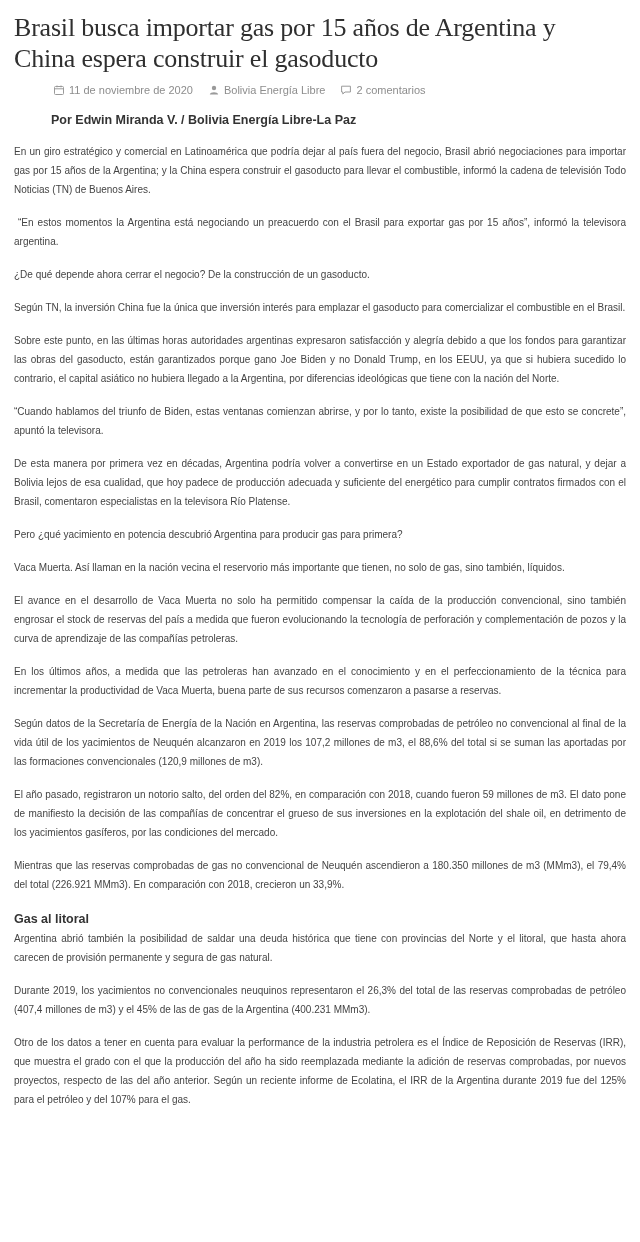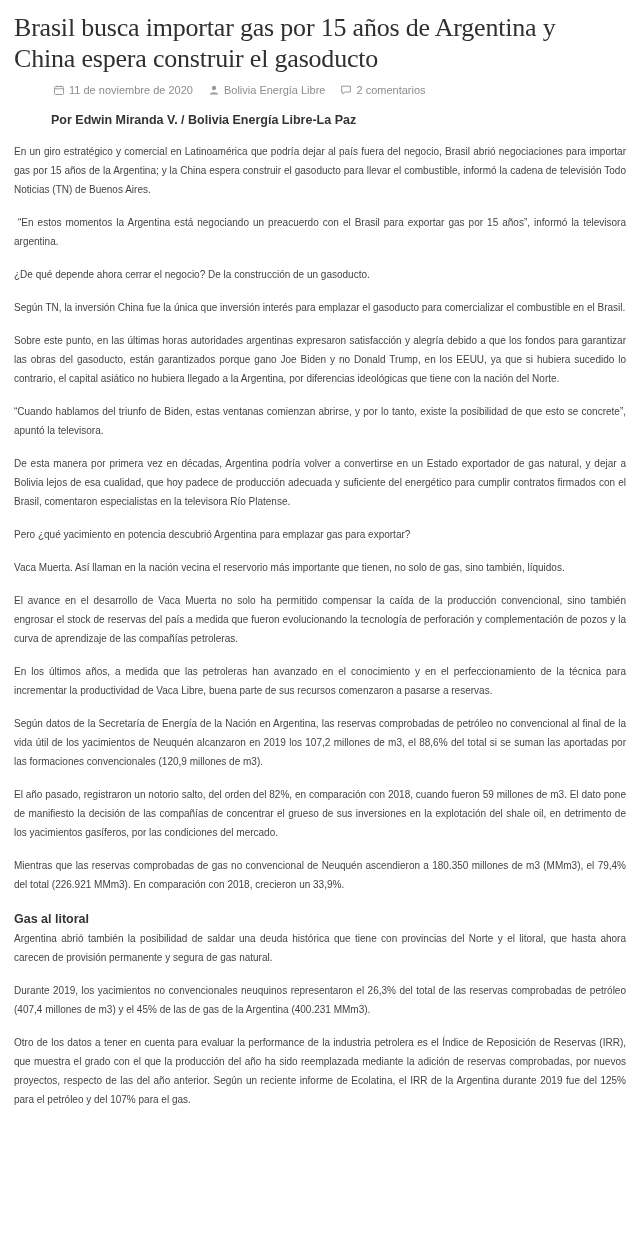--- a/index.html
+++ b/index.html
@@ -116,24 +116,24 @@
 
   <p class="byline">Por Edwin Miranda V. / Bolivia Energía Libre-La Paz</p>
 
   <p class="body-text">En un giro estratégico y comercial en Latinoamérica que podría dejar al país fuera del negocio, Brasil abrió negociaciones para importar gas por 15 años de la Argentina; y la China espera construir el gasoducto para llevar el combustible, informó la cadena de televisión Todo Noticias (TN) de Buenos Aires.</p>
   <p class="body-text">&nbsp;“En estos momentos la Argentina está negociando un preacuerdo con el Brasil para exportar gas por 15 años”, informó la televisora argentina.</p>
   <p class="body-text">¿De qué depende ahora cerrar el negocio? De la construcción de un gasoducto.</p>
   <p class="body-text">Según TN, la inversión China fue la única que inversión interés para emplazar el gasoducto para comercializar el combustible en el Brasil.</p>
   <p class="body-text">Sobre este punto, en las últimas horas autoridades argentinas expresaron satisfacción y alegría debido a que los fondos para garantizar las obras del gasoducto, están garantizados porque gano Joe Biden y no Donald Trump, en los EEUU, ya que si hubiera sucedido lo contrario, el capital asiático no hubiera llegado a la Argentina, por diferencias ideológicas que tiene con la nación del Norte.</p>
   <p class="body-text">“Cuando hablamos del triunfo de Biden, estas ventanas comienzan abrirse, y por lo tanto, existe la posibilidad de que esto se concrete”, apuntó la televisora.</p>
   <p class="body-text">De esta manera por primera vez en décadas, Argentina podría volver a convertirse en un Estado exportador de gas natural, y dejar a Bolivia lejos de esa cualidad, que hoy padece de producción adecuada y suficiente del energético para cumplir contratos firmados con el Brasil, comentaron especialistas en la televisora Río Platense.</p>
-  <p class="body-text">Pero ¿qué yacimiento en potencia descubrió Argentina para emplazar gas para exportar?</p>
+  <p class="body-text">Pero ¿qué yacimiento en potencia descubrió Argentina para producir gas para primera?</p>
   <p class="body-text">Vaca Muerta. Así llaman en la nación vecina el reservorio más importante que tienen, no solo de gas, sino también, líquidos.</p>
   <p class="body-text">El avance en el desarrollo de Vaca Muerta no solo ha permitido compensar la caída de la producción convencional, sino también engrosar el stock de reservas del país a medida que fueron evolucionando la tecnología de perforación y complementación de pozos y la curva de aprendizaje de las compañías petroleras.</p>
-  <p class="body-text">En los últimos años, a medida que las petroleras han avanzado en el conocimiento y en el perfeccionamiento de la técnica para incrementar la productividad de Vaca Libre, buena parte de sus recursos comenzaron a pasarse a reservas.</p>
+  <p class="body-text">En los últimos años, a medida que las petroleras han avanzado en el conocimiento y en el perfeccionamiento de la técnica para incrementar la productividad de Vaca Muerta, buena parte de sus recursos comenzaron a pasarse a reservas.</p>
   <p class="body-text">Según datos de la Secretaría de Energía de la Nación en Argentina, las reservas comprobadas de petróleo no convencional al final de la vida útil de los yacimientos de Neuquén alcanzaron en 2019 los 107,2 millones de m3, el 88,6% del total si se suman las aportadas por las formaciones convencionales (120,9 millones de m3).</p>
   <p class="body-text">El año pasado, registraron un notorio salto, del orden del 82%, en comparación con 2018, cuando fueron 59 millones de m3. El dato pone de manifiesto la decisión de las compañías de concentrar el grueso de sus inversiones en la explotación del shale oil, en detrimento de los yacimientos gasíferos, por las condiciones del mercado.</p>
   <p class="body-text">Mientras que las reservas comprobadas de gas no convencional de Neuquén ascendieron a 180.350 millones de m3 (MMm3), el 79,4% del total (226.921 MMm3). En comparación con 2018, crecieron un 33,9%.</p>
 
   <h3 class="section-heading">Gas al litoral</h3>
 
   <p class="body-text">Argentina abrió también la posibilidad de saldar una deuda histórica que tiene con provincias del Norte y el litoral, que hasta ahora carecen de provisión permanente y segura de gas natural.</p>
   <p class="body-text">Durante 2019, los yacimientos no convencionales neuquinos representaron el 26,3% del total de las reservas comprobadas de petróleo (407,4 millones de m3) y el 45% de las de gas de la Argentina (400.231 MMm3).</p>
   <p class="body-text">Otro de los datos a tener en cuenta para evaluar la performance de la industria petrolera es el Índice de Reposición de Reservas (IRR), que muestra el grado con el que la producción del año ha sido reemplazada mediante la adición de reservas comprobadas, por nuevos proyectos, respecto de las del año anterior. Según un reciente informe de Ecolatina, el IRR de la Argentina durante 2019 fue del 125% para el petróleo y del 107% para el gas.</p>
 

